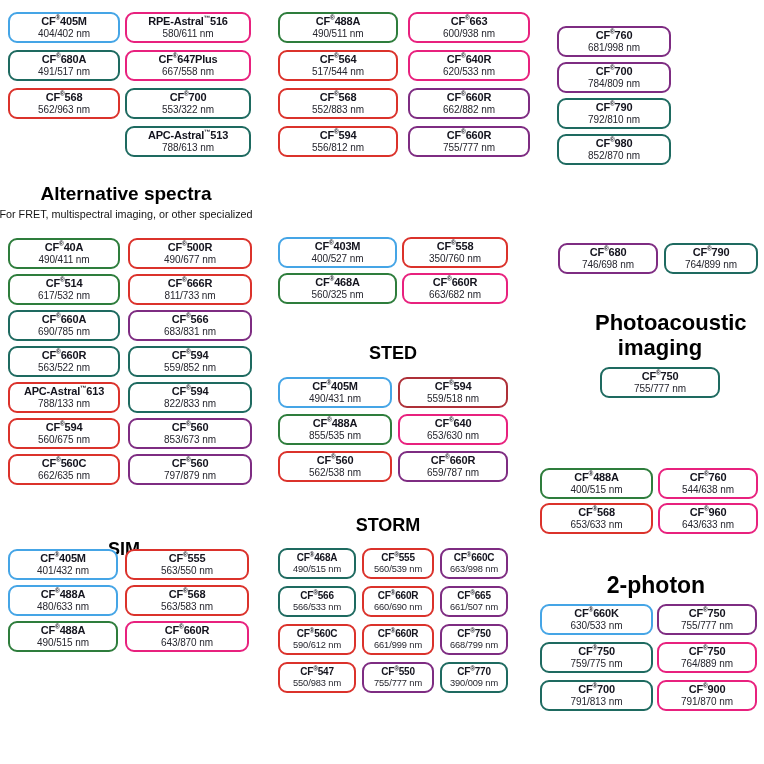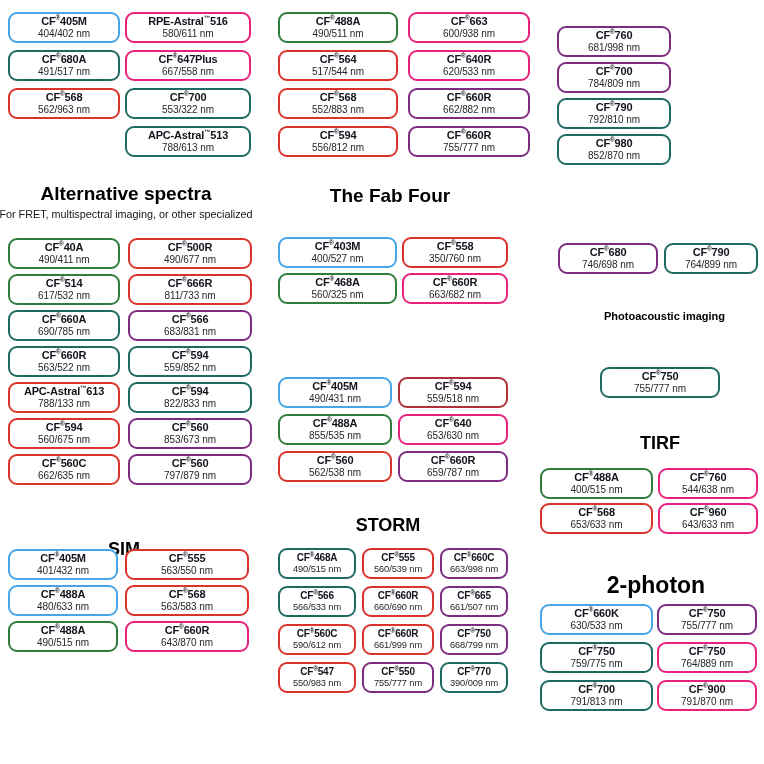--- a/index.html
+++ b/index.html
@@ -20,33 +20,32 @@
 </style>
 </head>
 <body>
 
 <div id="canvas">
     <div class="hdr" style="left: -2px; top: 183px; width: 256px;">
       <div class="t" style="font-size: 19px;">Alternative spectra</div>
       <div class="s" style="font-size: 10.8px;">For FRET, multispectral imaging, or other specialized</div>
     </div>
     <div class="hdr" style="left: 270px; top: 185px; width: 240px;">
-      <div class="t" style="font-size: 19px;">The Fab Four</div>
+    </div>
+    <div class="hdr" style="left: 278px; top: 343px; width: 230px;">
+      <div class="t" style="font-size: 18px;">STED</div>
     </div>
     <div class="hdr" style="left: 0px; top: 515px; width: 248px; margin-top: 24px;">
       <div class="t" style="font-size: 18px;">SIM</div>
     </div>
     <div class="hdr" style="left: 272px; top: 515px; width: 232px;">
       <div class="t" style="font-size: 18px;">STORM</div>
     </div>
     <div class="hdr" style="left: 595px; top: 310px; width: 130px;">
-      <div class="t" style="font-size: 11px; text-align: right;">Photoacoustic imaging</div>
-    </div>
-    <div class="hdr" style="left: 600px; top: 433px; width: 120px;">
-      <div class="t" style="font-size: 18px;">TIRF</div>
+      <div class="t" style="font-size: 22px;">Photoacoustic imaging</div>
     </div>
     <div class="hdr" style="left: 596px; top: 572px; width: 120px;">
       <div class="t" style="font-size: 23px;">2-photon</div>
     </div>
     <div class="group " style="left: 8px; top: 12px; grid-template-columns: 112px; gap: 7px 0px;">
       <div class="pill" style="border-color: rgb(69, 165, 230);">
         <div class="nm">CF<sup>®</sup>405M</div>
         <div class="vl">404/402 nm</div>
       </div>
       <div class="pill" style="border-color: rgb(30, 106, 96);">

